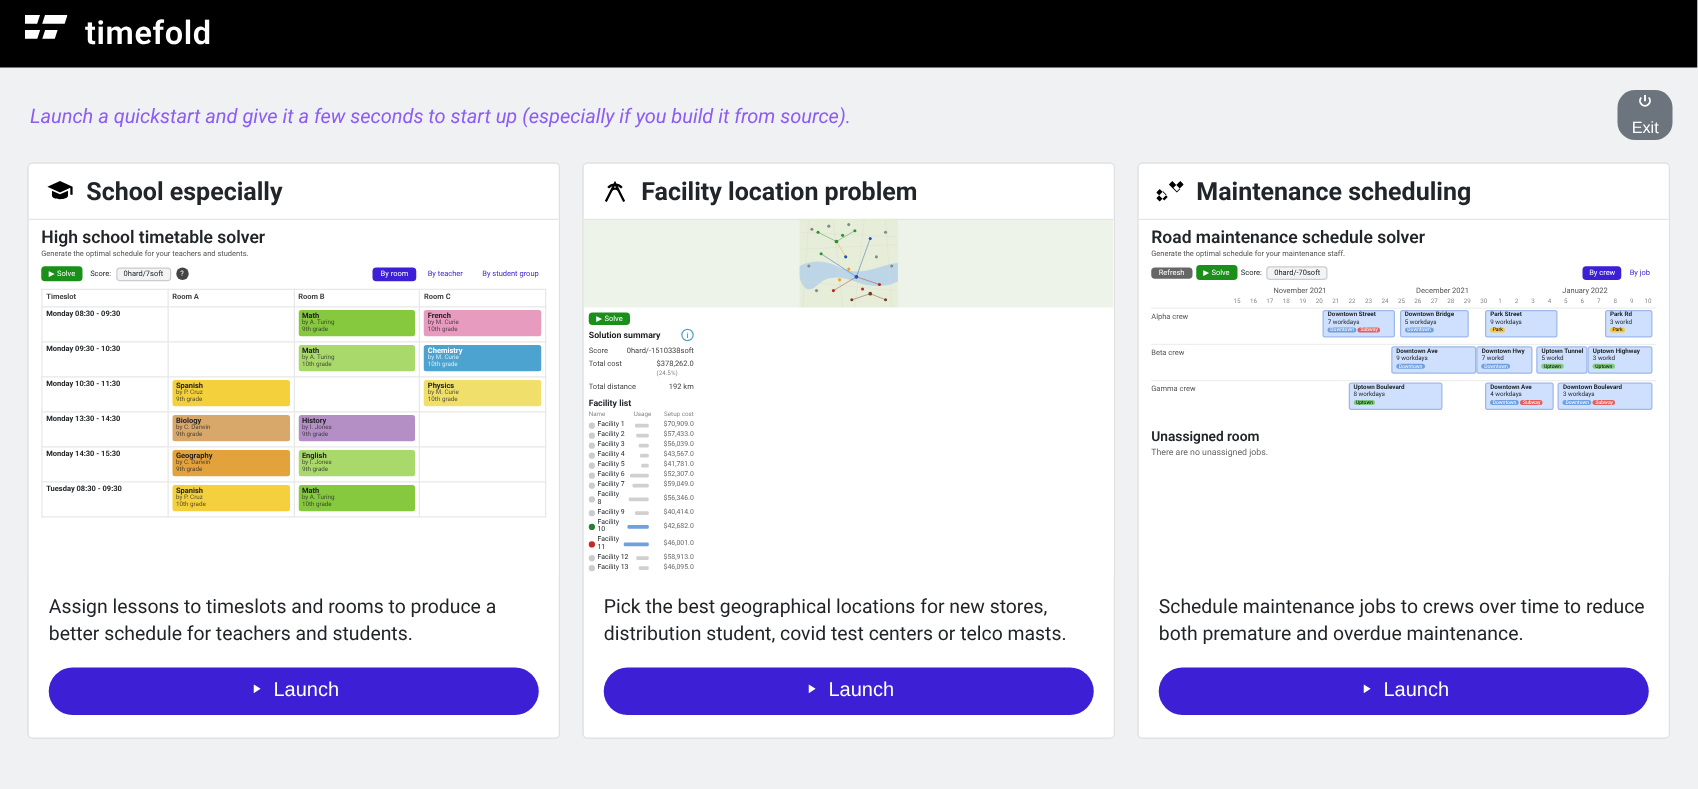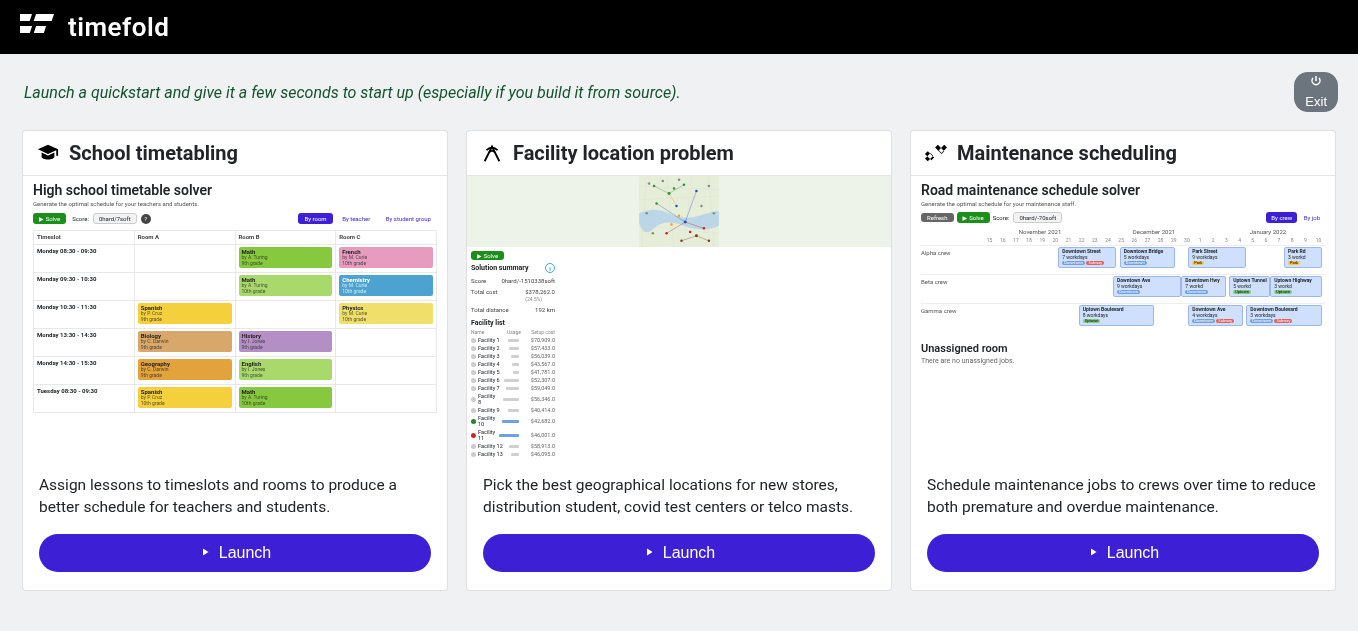--- a/index.html
+++ b/index.html
@@ -10,29 +10,29 @@
       width: 1358px;
     }
     
     .topbar {
       height: 54px;
       background: #000;
       display: flex;
       align-items: center;
       padding: 0 20px;
     }
-    .logo-block { display: flex; align-items: center; gap: 14px; }
+    .logo-block { display: flex; align-items: flex-start; gap: 14px; }
     .logo-mark { width: 34px; height: 26px; position: relative; }
     .logo-text { color: #fff; font-size: 26px; font-weight: 600; letter-spacing: .5px; }
     
     .intro-row {
       display: flex; justify-content: space-between; align-items: center;
       padding: 18px 20px 12px 24px;
     }
-    .intro-text { font-size: 16px; color: #14532d; font-style: italic; }
+    .intro-text { font-size: 16px; color: #8b5cf6; font-style: italic; }
     .exit-btn {
       background: #6c757d; color: #fff; border: none; border-radius: 14px;
       padding: 3px 11px; font-size: 13px; display: flex; align-items: center;
       gap: 4px; cursor: pointer; flex-direction: column;
     }
     
     .cards {
       display: flex; gap: 18px; padding: 6px 22px 20px 22px;
     }
     .card {
@@ -176,21 +176,21 @@
 <div class="cards">
 
   <div class="card">
     <div class="card-head">
       <span class="ico">
         <svg viewBox="0 0 24 24" fill="#000">
             <path d="M12 3 1 8l11 5 9-4.09V15h2V8z"></path>
             <path d="M5 11.5V16c0 1.66 3.13 3 7 3s7-1.34 7-3v-4.5l-7 3.18z"></path>
           </svg>
       </span>
-      <span>School timetabling</span>
+      <span>School especially</span>
     </div>
 
     <div class="preview">
       <div class="tt-title">High school timetable solver</div>
       <div class="tt-sub">Generate the optimal schedule for your teachers and students.</div>
       <div class="tt-bar">
         <div style="display:flex;gap:6px;align-items:center">
           <span class="tt-solve">▶ <span>Solve</span></span>
           <span class="tt-score">
             <span>Score:</span>

